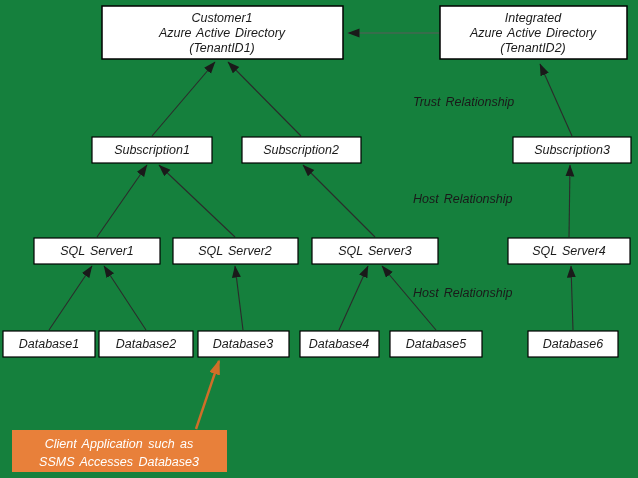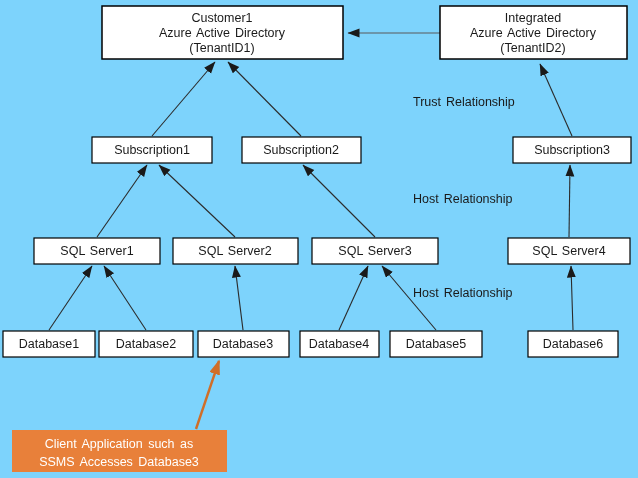--- a/index.html
+++ b/index.html
@@ -1,22 +1,23 @@
 <!DOCTYPE html>
 <html><head>
 <meta charset="utf-8">
 <style>
   html, body { margin: 0; padding: 0; background: #ffffff; }
   .stage {
     position: relative;
     width: 638px;
     height: 478px;
-    background: #7dd3fc;
+    background: #15803d;
     overflow: hidden;
     font-family: "Liberation Sans", sans-serif;
+    font-style: italic;
   }
   svg text {
     font-family: "Liberation Sans", sans-serif;
     font-size: 12.5px;
     fill: #1a1a1a;
     word-spacing: 1.5px;
   }
   .node rect {
     fill: #ffffff;
     stroke: #000000;

